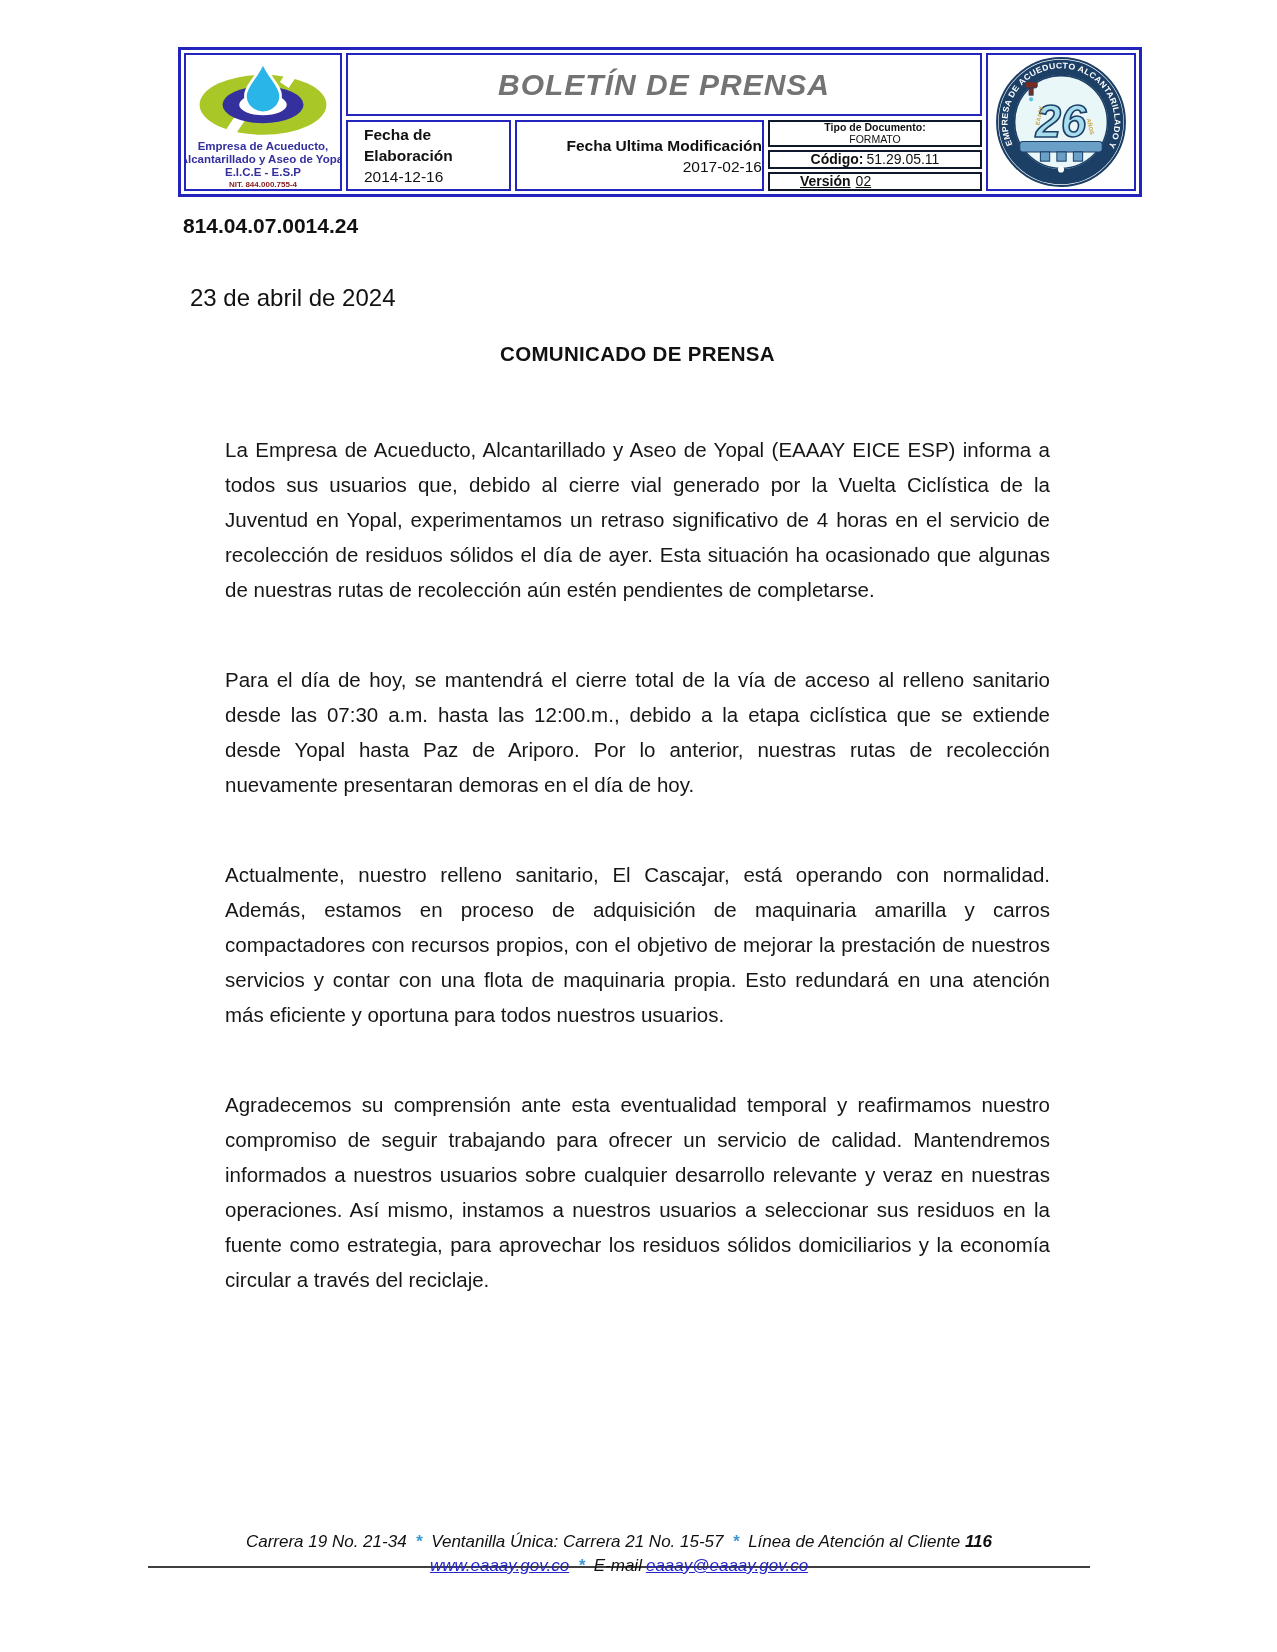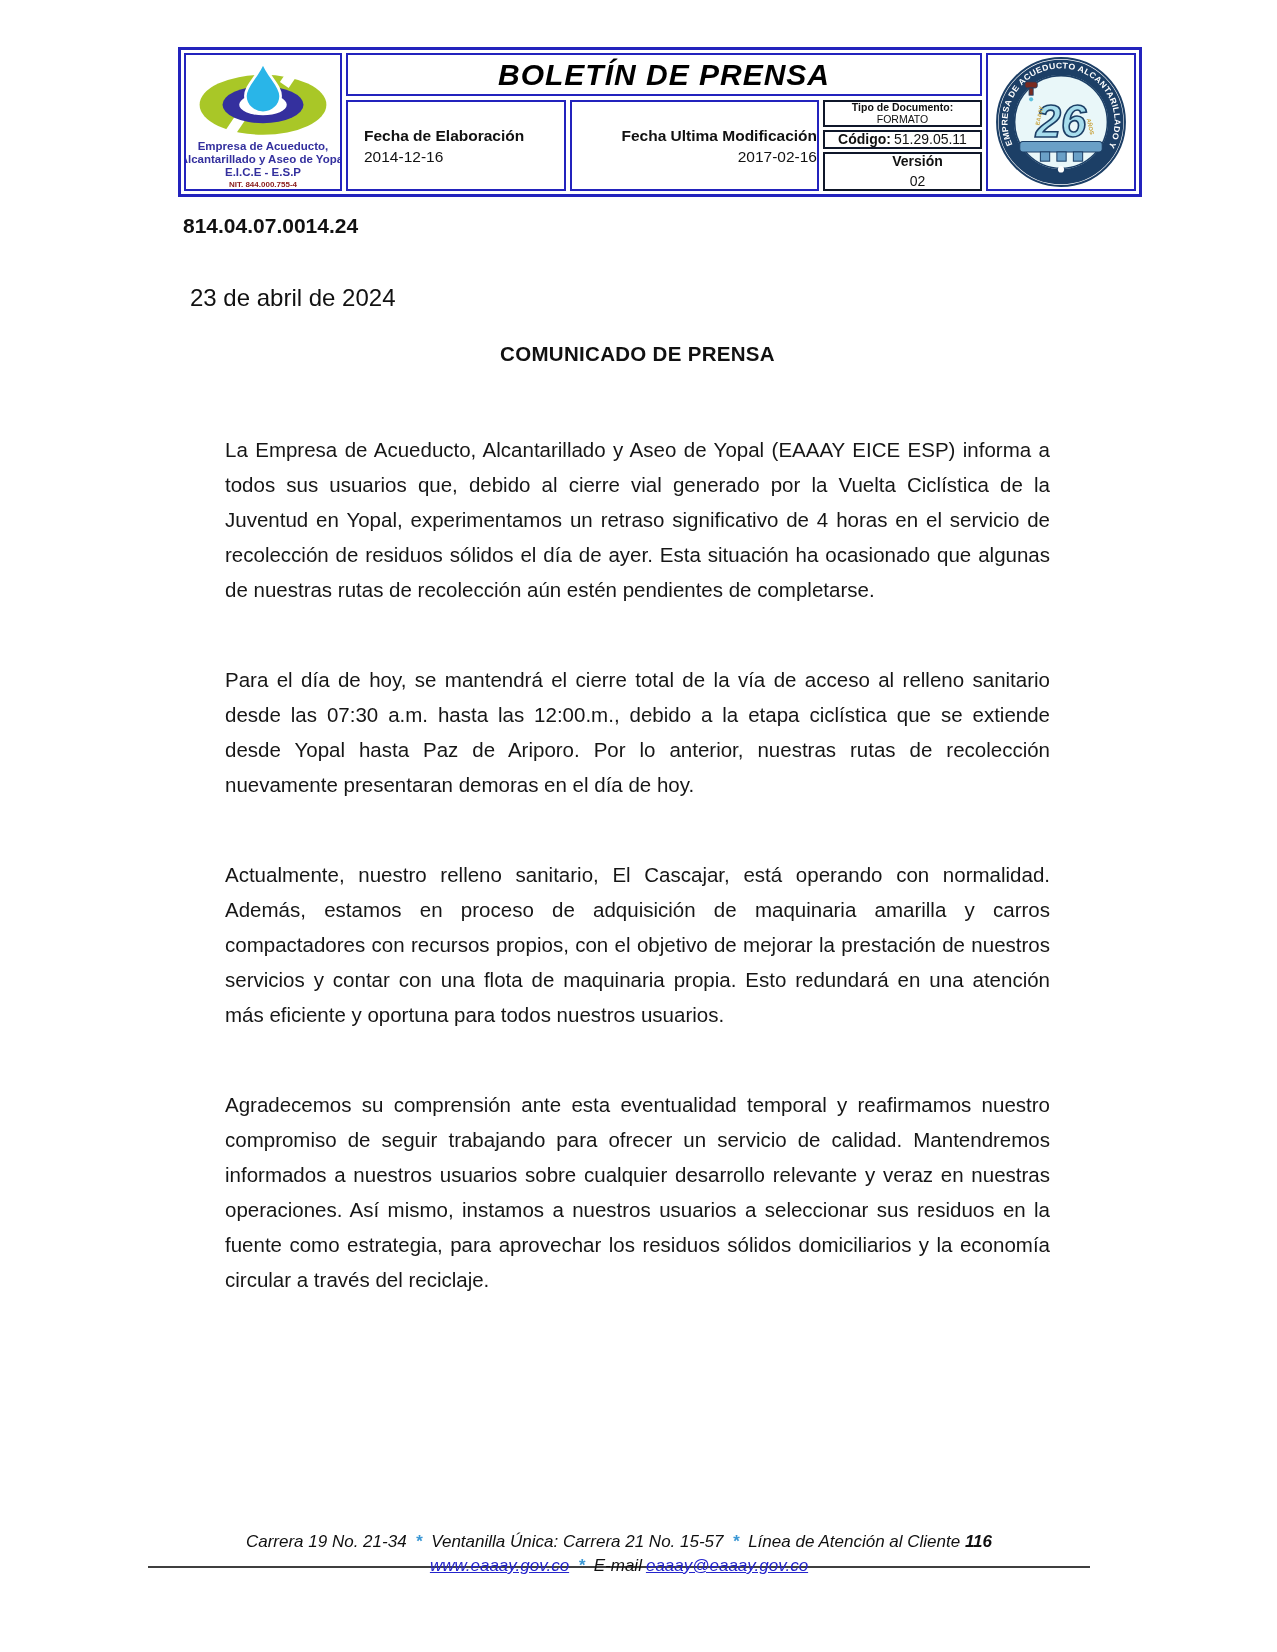--- a/index.html
+++ b/index.html
@@ -17,32 +17,32 @@
     border:3px solid #2323bd;box-sizing:border-box;
     display:flex;padding:3px;gap:4px;background:#fff;
   }
   .cell{border:2px solid #2323bd;box-sizing:border-box;background:#fff;}
   .logo-cell{width:158px;display:flex;flex-direction:column;align-items:center;overflow:hidden;}
   .logo-cell svg{margin-top:4px;}
   .logo-text{text-align:center;line-height:13px;font-size:11.5px;font-weight:bold;color:#34309e;white-space:nowrap;}
   .logo-nit{font-size:8px;font-weight:bold;color:#8b2020;margin-top:1px;}
   .mid-col{flex:1;display:flex;flex-direction:column;gap:4px;min-width:0;}
   .title-cell{height:76px;display:flex;align-items:center;justify-content:center;
-    font-size:30px;font-weight:bold;font-style:italic;letter-spacing:1px;color:#000000;}
+    font-size:30px;font-weight:bold;font-style:italic;letter-spacing:1px;color:#737373;}
   .meta-row{flex:1;display:flex;gap:4px;}
   .fecha-cell{display:flex;flex-direction:column;justify-content:center;padding-left:24px;font-size:15.5px;line-height:21px;}
   .fecha-cell .lab{font-weight:bold;}
-  .fecha-1{width:220px;padding-left:16px;}
+  .fecha-1{width:165px;padding-left:16px;}
   .fecha-2{width:249px;text-align:right;}
   .tipo-col{flex:1;display:flex;flex-direction:column;gap:3px;}
   .tipo-row{flex:1;display:flex;flex-direction:column;align-items:center;justify-content:center;
     border:2px solid #0f172a;box-sizing:border-box;font-size:14px;line-height:15px;}
   .tipo-row.small{font-size:10.5px;line-height:11.5px;}
   .tipo-row .b{font-weight:bold;}
-  .tipo-row.left{align-items:flex-start;padding-left:30px;flex-direction:column;justify-content:flex-start;gap:5px;align-items:center;}
+  .tipo-row.left{align-items:flex-start;padding-left:30px;flex-direction:row;justify-content:flex-start;gap:5px;align-items:center;text-decoration:underline;}
   .codigo-line{display:flex;gap:3px;align-items:center;}
   .seal-cell{width:150px;display:flex;align-items:center;justify-content:center;overflow:hidden;}
   
   .ref-number{position:absolute;left:183px;top:214px;font-size:21px;font-weight:bold;}
   .doc-date{position:absolute;left:190px;top:284px;font-size:24px;}
   .doc-title{position:absolute;left:225px;top:342px;width:825px;text-align:center;font-size:20.5px;font-weight:bold;letter-spacing:0.3px;}
   .body-text{position:absolute;left:225px;top:432px;width:825px;}
   .body-text p{margin:0 0 55px 0;font-size:20.5px;line-height:35px;text-align:justify;color:#161616;}
   
   .footer-rule{position:absolute;left:148px;top:1566px;width:942px;border-top:2px solid #3f3f3f;}

